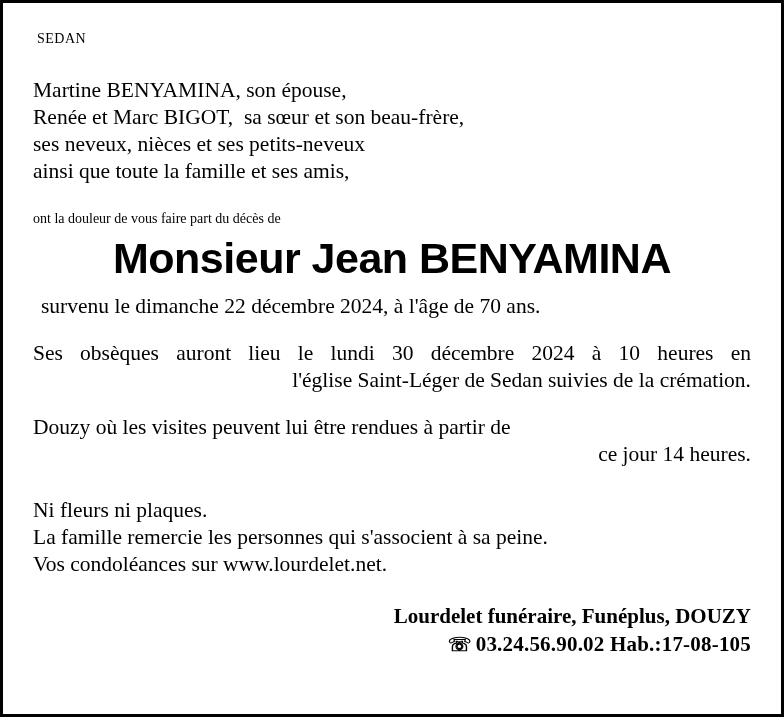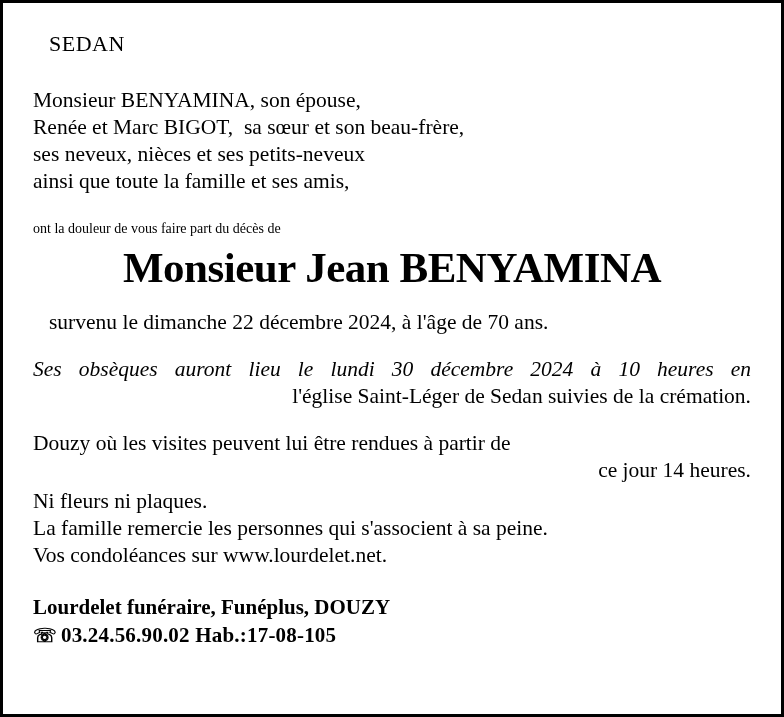--- a/index.html
+++ b/index.html
@@ -15,69 +15,69 @@
   }
   .notice {
     box-sizing: border-box;
     width: 784px;
     height: 717px;
     border: 3px solid #000000;
     padding: 28px 30px 10px 30px;
     background: #ffffff;
   }
   .city {
-    font-size: 22px;
+    font-size: 14px;
     letter-spacing: 0.5px;
-    margin: 0 0 30px 16px;
+    margin: 0 0 30px 4px;
   }
   .family-block {
     font-size: 21.5px;
     line-height: 27px;
     margin: 0 0 26px 0;
   }
   .family-block div {
     white-space: pre;
   }
   .intro {
     font-size: 14px;
     margin: 0 0 6px 0;
   }
   .deceased-name {
-    font-family: Liberation Serif, serif;
+    font-family: Liberation Sans, sans-serif;
     font-weight: bold;
     font-size: 43px;
     text-align: center;
     letter-spacing: -0.5px;
     margin: 6px 0 10px 0;
     line-height: 50px;
   }
   .line {
     font-size: 21.5px;
     line-height: 27px;
-    margin: 16px;
+    margin: 8px;
   }
   .para {
     font-size: 21.5px;
     line-height: 27px;
     margin: 20px 0 0 0;
     text-align: justify;
   }
   .para .lastline {
     text-align: right;
   }
   .closing {
-    margin-top: 4px;
+    margin-top: 29px;
   }
   .closing div {
     font-size: 21.5px;
     line-height: 27px;
   }
   .footer {
     margin-top: 24px;
-    text-align: left;
+    text-align: right;
     font-weight: bold;
     font-size: 21px;
     line-height: 28px;
   }
   .footer .phone {
     letter-spacing: 0.2px;
   }
   .phone-icon {
     display: inline-block;
     font-size: 19px;
@@ -86,34 +86,34 @@
   }
 </style>
 </head>
 <body>
 
 <div class="notice">
 
   <div class="city">SEDAN</div>
 
   <div class="family-block">
-    <div>Monsieur BENYAMINA, son épouse,</div>
+    <div>Martine BENYAMINA, son épouse,</div>
     <div>Renée et Marc BIGOT,  sa sœur et son beau-frère,</div>
     <div>ses neveux, nièces et ses petits-neveux</div>
     <div>ainsi que toute la famille et ses amis,</div>
   </div>
 
   <div class="intro">ont la douleur de vous faire part du décès de</div>
 
   <div class="deceased-name">Monsieur Jean BENYAMINA</div>
 
   <div class="line">survenu le dimanche 22 décembre 2024, à l'âge de 70 ans.</div>
 
   <div class="para">
-    <div style="text-align: justify; text-align-last: justify; font-style: italic;">Ses obsèques auront lieu le lundi 30 décembre 2024 à 10 heures en</div>
+    <div style="text-align: justify; text-align-last: justify;">Ses obsèques auront lieu le lundi 30 décembre 2024 à 10 heures en</div>
     <div class="lastline">l'église Saint-Léger de Sedan suivies de la crémation.</div>
   </div>
 
   <div class="para">
     <div>Douzy où les visites peuvent lui être rendues à partir de</div>
     <div class="lastline">ce jour 14 heures.</div>
   </div>
 
   <div class="closing">
     <div>Ni fleurs ni plaques.</div>

